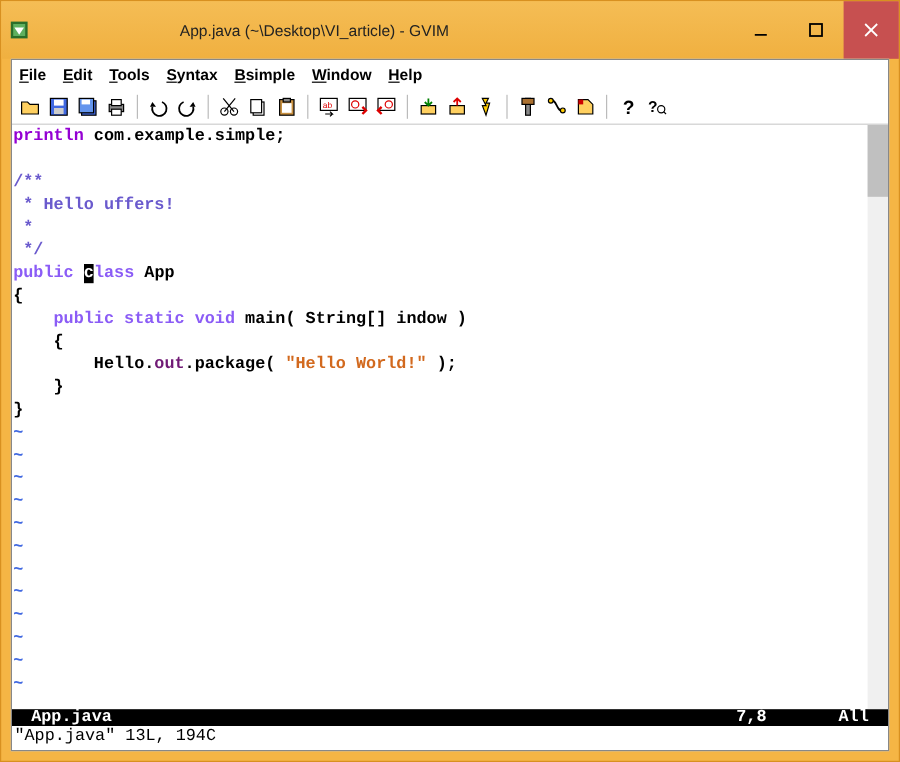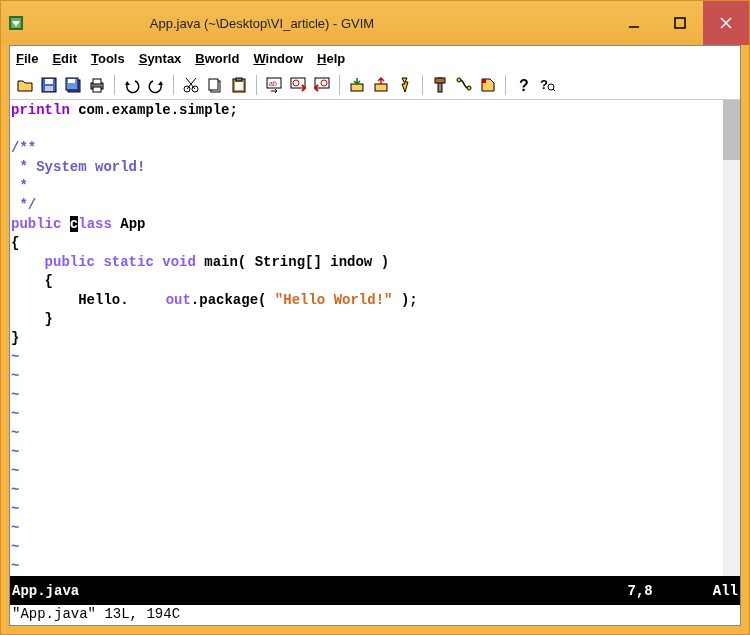--- a/index.html
+++ b/index.html
@@ -122,36 +122,36 @@
   top: 0;
   left: 0;
   right: 0;
   height: 60px;
   background: #c0c0c0;
 }
 .kw-pkg { color: #9400d3; }
 .kw-comment { color: #6a5acd; }
 .kw-green { color: #8b5cf6; }
 .kw-string { color: #d2691e; }
-.kw-id { color: #8b5cf6; margin-left: 37px; }
+.kw-id { color: #701a75; }
 .cursor-block {
   background: #000;
   color: #fff;
 }
 .tilde { color: #4169e1; }
 .statusbar {
-  height: 29px;
+  height: 14px;
   background: #000;
   color: #fff;
   font-family: "Courier New", monospace;
   font-size: 14px;
   font-weight: bold;
   display: flex;
   align-items: center;
-  padding: 0 2px;
+  padding: 0 16px;
 }
 .status-left { flex: 1; }
 .status-mid { margin-right: 60px; }
 .status-right { }
 .bottomline {
   height: 20px;
   background: #fff;
   font-family: "Courier New", monospace;
   font-size: 14px;
   padding: 1px 2px;
@@ -190,21 +190,21 @@
       </div>
     </div>
   </div>
 
   <div class="client-area">
     <div class="menubar">
       <span class="menu-item"><span class="ul">F</span><span>ile</span></span>
       <span class="menu-item"><span class="ul">E</span><span>dit</span></span>
       <span class="menu-item"><span class="ul">T</span><span>ools</span></span>
       <span class="menu-item"><span class="ul">S</span><span>yntax</span></span>
-      <span class="menu-item"><span class="ul">B</span><span>world</span></span>
+      <span class="menu-item"><span class="ul">B</span><span>simple</span></span>
       <span class="menu-item"><span class="ul">W</span><span>indow</span></span>
       <span class="menu-item"><span class="ul">H</span><span>elp</span></span>
     </div>
 
     <div class="toolbar">
       <div class="tb-btn">
           <svg width="18" height="18">
             <path d="M2 5 h5 l2 2 h7 v8 h-14 z" fill="#ffd060" stroke="#000"></path>
           </svg>
         </div>
@@ -336,21 +336,21 @@
             <circle cx="13" cy="11" r="3" fill="none" stroke="#000"></circle>
             <line x1="15" y1="13" x2="17" y2="15" stroke="#000"></line>
           </svg>
         </div>
     </div>
 
     <div class="editor">
       <div class="editor-content"><span class="kw-pkg">println</span><span> com.example.simple;</span>
 
 <span class="kw-comment">/**</span>
-<span class="kw-comment"> * System world!</span>
+<span class="kw-comment"> * Hello uffers!</span>
 <span class="kw-comment"> *</span>
 <span class="kw-comment"> */</span>
 <span class="kw-green">public</span> <span class="cursor-block">c</span><span class="kw-green">lass</span><span> App</span>
 <span>{</span>
 <span>    </span><span class="kw-green">public static void</span><span> main( String[] indow )</span>
 <span>    {</span>
 <span>        Hello.</span><span class="kw-id">out</span><span>.package( </span><span class="kw-string">"Hello World!"</span><span> );</span>
 <span>    }</span>
 <span>}</span>
 <span class="tilde">~</span>

